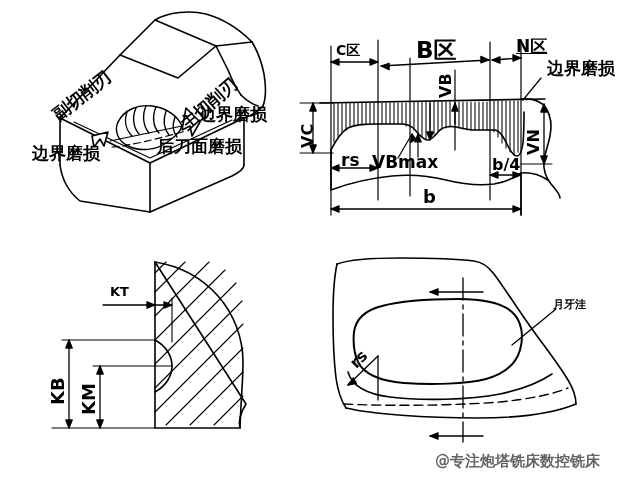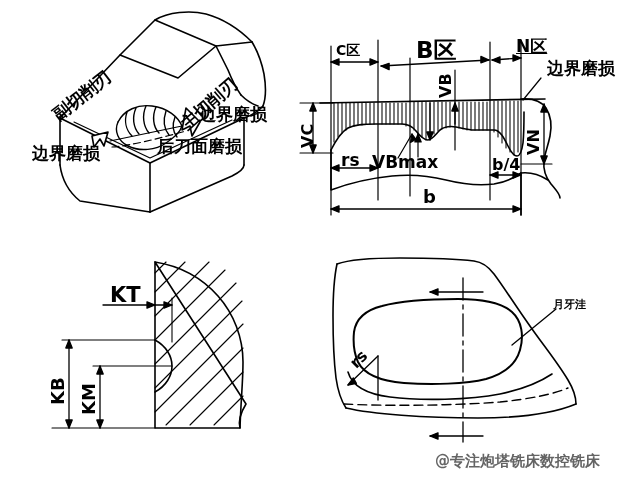--- a/index.html
+++ b/index.html
@@ -372,21 +372,21 @@
   <div class="lbl rot90" style="left:526px;top:155px;font-size:16px;">VN</div>
 
   <div class="lbl" style="left:341px;top:152px;font-size:17px;">rs</div>
 
   <div class="lbl" style="left:492px;top:157px;font-size:16px;">b/4</div>
 
   <div class="lbl" style="left:423px;top:188px;font-size:18px;">b</div>
 
   <div class="lbl cn" style="left:547px;top:60px;font-size:17px;">边界磨损</div>
 
-  <div class="lbl" style="left:110px;top:285px;font-size:21px;">KT</div>
+  <div class="lbl" style="left:110px;top:285px;font-size:13px;">KT</div>
 
   <div class="lbl rot90" style="left:49px;top:405px;font-size:18px;">KB</div>
 
   <div class="lbl rot90" style="left:80px;top:415px;font-size:18px;">KM</div>
 
   <div class="lbl cn" style="left:553px;top:299px;font-size:11px;">月牙洼</div>
 
   <div class="lbl rot45" style="left:347px;top:360px;font-size:16px;">rs</div>
 
 

